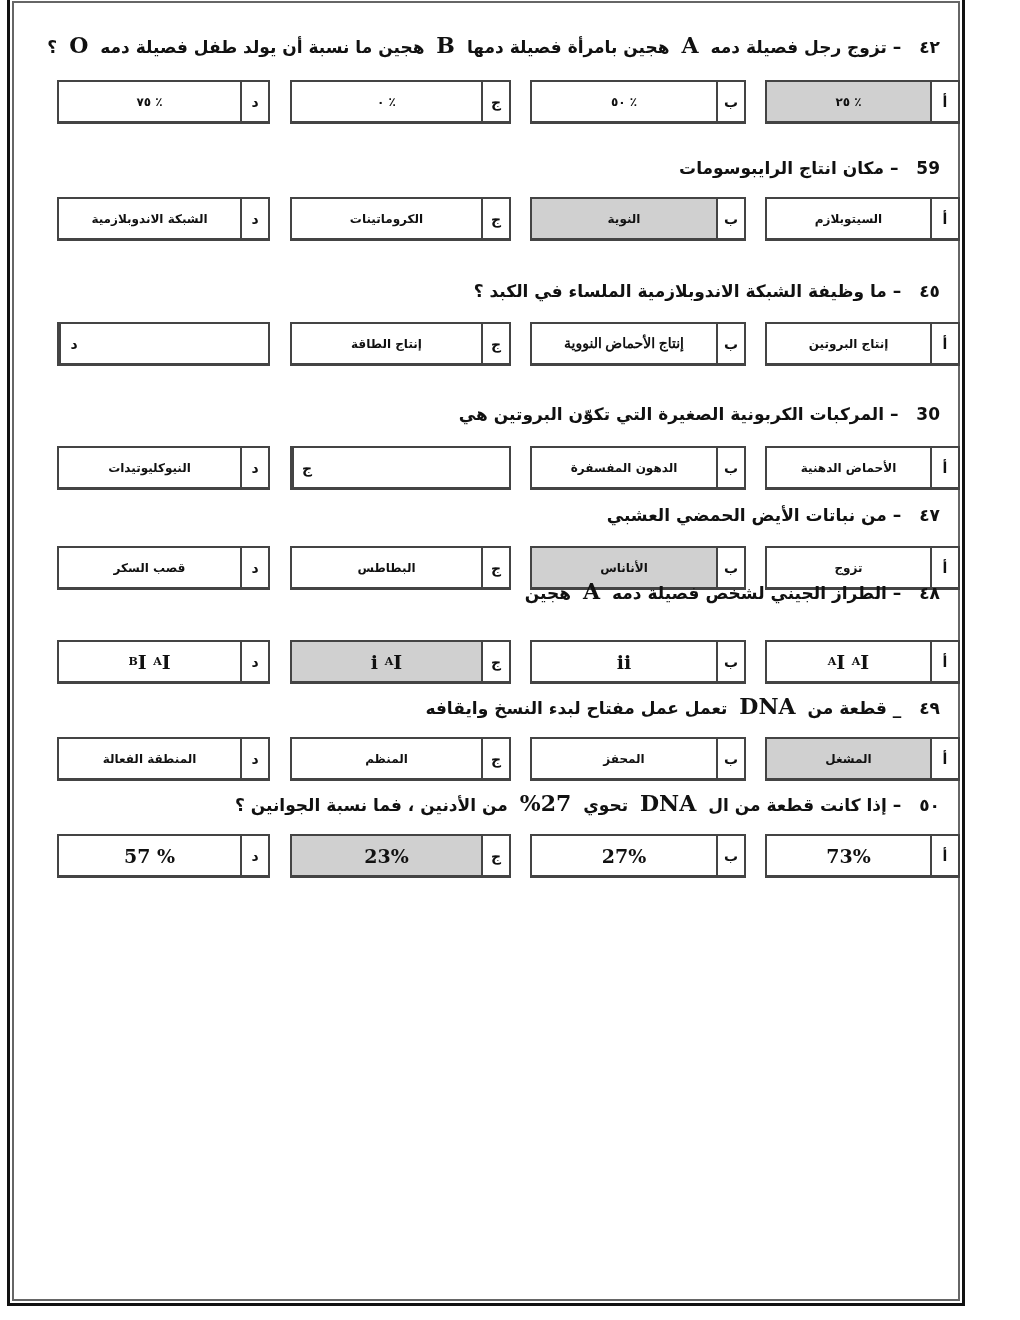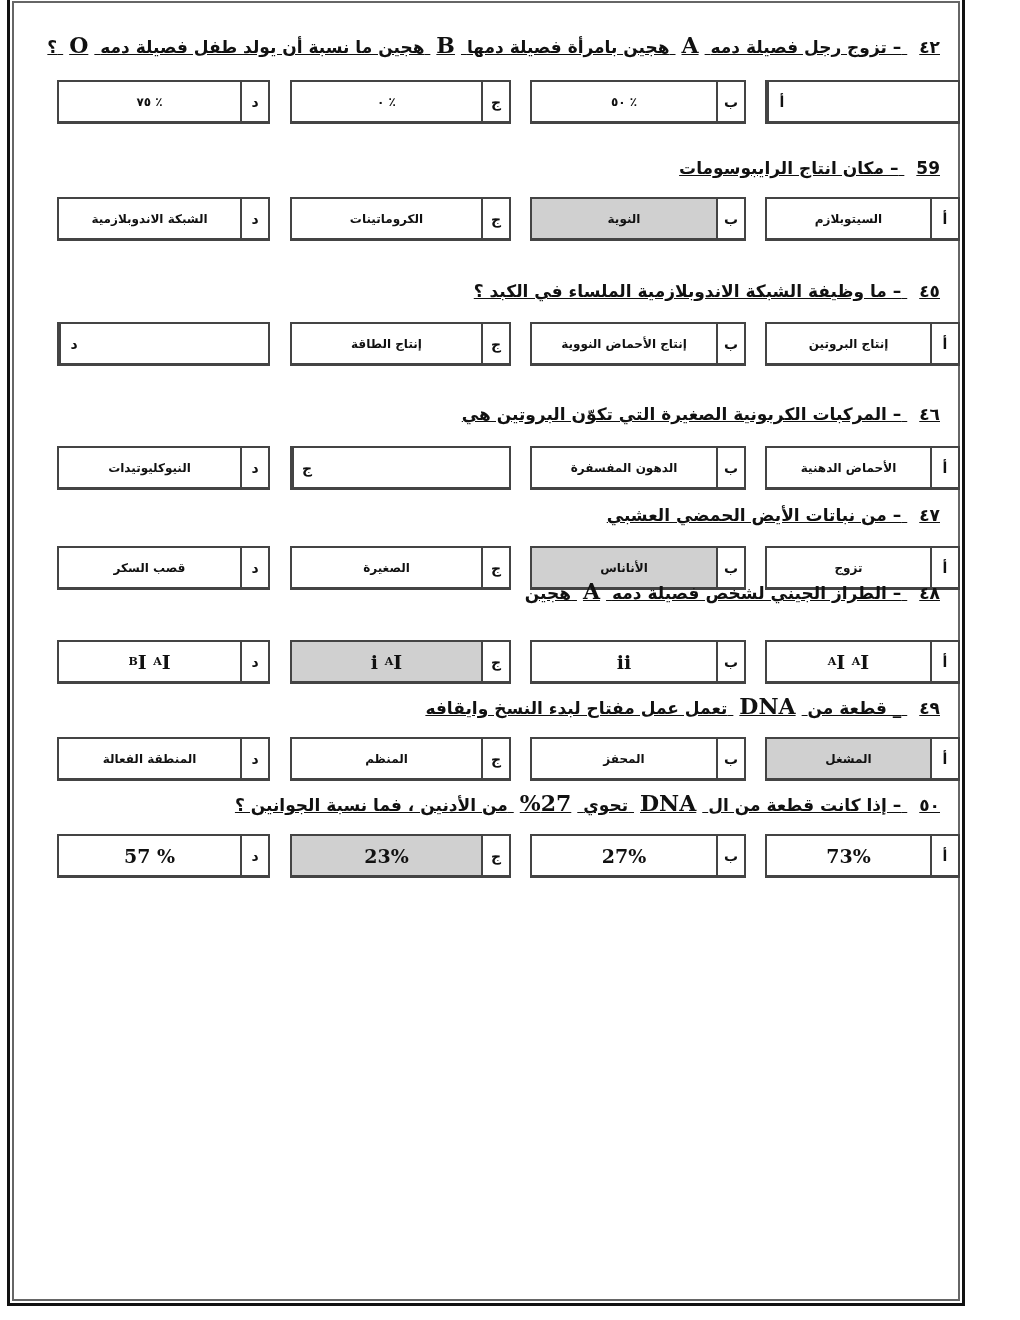--- a/index.html
+++ b/index.html
@@ -1,33 +1,33 @@
 <!DOCTYPE html>
 <html><head>
 <meta charset="utf-8">
 <style>
   html, body { margin:0; padding:0; background:#ffffff; }
   body { width:1020px; height:1320px; position:relative; overflow:hidden;
          font-family: "DejaVu Sans", sans-serif; color:#111; }
   .frame { position:absolute; left:7px; top:-4px; width:952px; height:1304px;
            border:3px solid #111; box-shadow: inset 0 0 0 2px #fff, inset 0 0 0 4px #666; }
   .q { position:absolute; right:80px; direction:rtl; font-weight:bold; font-size:17px;
-       white-space:nowrap;text-decoration:underline; }
+       white-space:nowrap; }
   .q .num { margin-left:12px; }
   .q .latin { font-family:"DejaVu Serif", serif; font-size:22px; font-weight:bold; margin:0 6px; }
   .row { position:absolute; left:57px; width:903px; height:44px; }
   .opt { position:absolute; top:0; height:44px; width:213px; box-sizing:border-box;
          border:2px solid #444; border-bottom-width:3px; display:flex; }
   .opt .letter { width:26px; border-left:2px solid #444; background:#fff; display:flex;
                  align-items:center; justify-content:center; font-size:14px; font-weight:bold; order:2; }
   .opt .text { flex:1; display:flex; align-items:center; justify-content:center; direction:rtl;
                font-weight:bold; font-size:12px; background:#fff; order:1; }
   .opt.selected .text { background:#d0d0d0; }
   .opt .text.serif { font-family:"DejaVu Serif", serif; font-size:19px; }
-  .opt .text.small { font-size:12px; }
+  .opt .text.small { font-size:14px;font-family:Liberation Serif, serif; }
   .o1 { left:708px; width:195px; }
   .o2 { left:473px; width:216px; }
   .o3 { left:233px; width:221px; }
   .o4 { left:0px;   width:213px; }
   sup { font-size:11px; }
 </style>
 </head>
 <body>
 
 <div class="frame"></div>
@@ -38,20 +38,21 @@
   <span class="latin">A</span>
   <span>هجين بامرأة فصيلة دمها</span>
   <span class="latin">B</span>
   <span>هجين ما نسبة أن يولد طفل فصيلة دمه</span>
   <span class="latin">O</span>
   <span>؟</span>
 </div>
 <div class="row" style="top:80px;">
   <div class="opt o1 selected">
       <span class="letter">أ</span>
+      <span class="text">٪ ٢٥</span>
     </div>
   <div class="opt o2">
       <span class="letter">ب</span>
       <span class="text">٪ ٥٠</span>
     </div>
   <div class="opt o3">
       <span class="letter">ج</span>
       <span class="text">٪ ٠</span>
     </div>
   <div class="opt o4">
@@ -99,21 +100,21 @@
   <div class="opt o3">
       <span class="letter">ج</span>
       <span class="text">إنتاج الطاقة</span>
     </div>
   <div class="opt o4 selected">
       <span class="letter">د</span>
     </div>
 </div>
 
 <div class="q" style="top:404px;">
-  <span class="num">٤٦</span>
+  <span class="num">30</span>
   <span>– المركبات الكربونية الصغيرة التي تكوّن البروتين هي</span>
 </div>
 <div class="row" style="top:446px;">
   <div class="opt o1">
       <span class="letter">أ</span>
       <span class="text">الأحماض الدهنية</span>
     </div>
   <div class="opt o2">
       <span class="letter">ب</span>
       <span class="text">الدهون المفسفرة</span>
@@ -135,21 +136,21 @@
   <div class="opt o1">
       <span class="letter">أ</span>
       <span class="text">تزوج</span>
     </div>
   <div class="opt o2 selected">
       <span class="letter">ب</span>
       <span class="text">الأناناس</span>
     </div>
   <div class="opt o3">
       <span class="letter">ج</span>
-      <span class="text">الصغيرة</span>
+      <span class="text">البطاطس</span>
     </div>
   <div class="opt o4">
       <span class="letter">د</span>
       <span class="text">قصب السكر</span>
     </div>
 </div>
 
 <div class="q" style="top:578px;">
   <span class="num">٤٨</span>
   <span>– الطراز الجيني لشخص فصيلة دمه</span>

